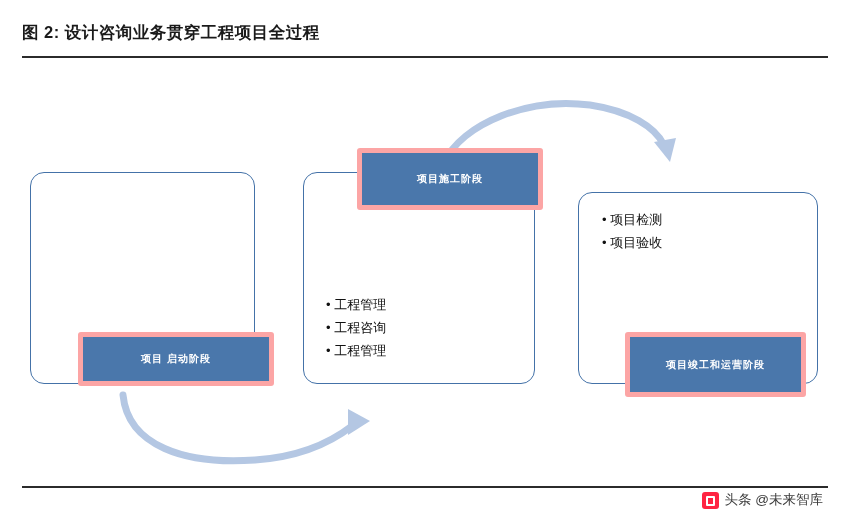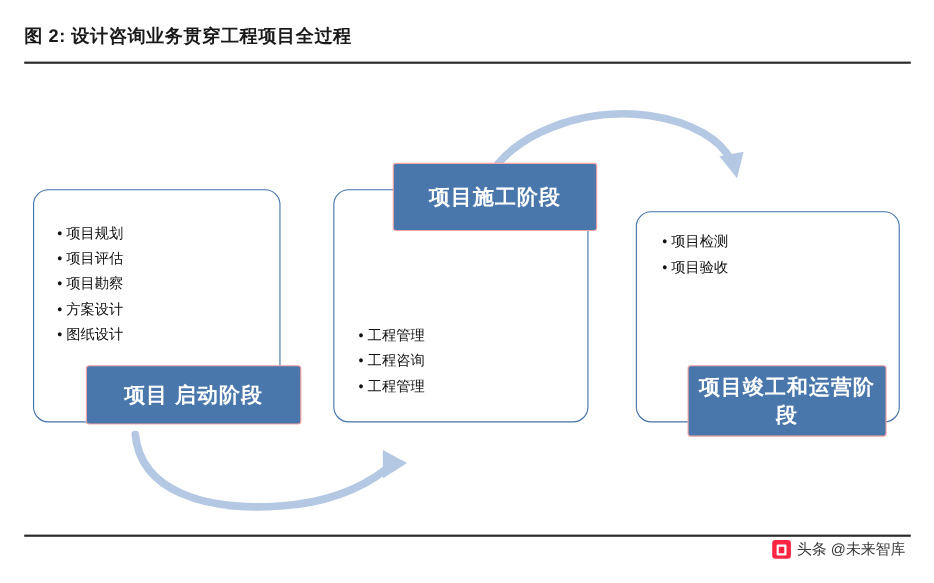--- a/index.html
+++ b/index.html
@@ -62,21 +62,21 @@
     font-size: 12.5px;
     color: #333333;
     white-space: nowrap;
   }
   
   #watermark {
     position: absolute;
     right: 26px;
     top: 487px;
     display: flex;
-    align-items: flex-start;
+    align-items: flex-end;
     gap: 6px;
   }
   #watermark .wm-icon {
     width: 17px;
     height: 17px;
     border-radius: 3px;
     background: #ff2442;
     position: relative;
     display: inline-block;
   }
@@ -122,24 +122,24 @@
     line-height: 23px;
     white-space: nowrap;
   }
   .bullets div::before {
     content: "• ";
   }
   .blue-box {
     position: absolute;
     box-sizing: border-box;
     background: #4a77ab;
-    border: 1px solid #fca5a5;
+    border: 5px solid #fca5a5;
     border-radius: 3px;
     color: #ffffff;
-    font-size: 19px;
+    font-size: 10px;
     font-weight: bold;
     display: flex;
     align-items: center;
     justify-content: center;
     letter-spacing: 1px;
     text-align: center;
   }
 </style>
 </head>
 <body>
@@ -160,27 +160,20 @@
         <path d="M 348 375 L 370 361 L 348 349 Z" fill="#b4c7e3"></path>
       </g>
 
       <g>
         <path d="M 443 104 C 463 62, 530 37, 590 45 C 630 51, 655 67, 664 85" fill="none" stroke="#b4c7e3" stroke-width="7" stroke-linecap="round"></path>
         <path d="M 654 82 L 670 102 L 676 78 Z" fill="#b4c7e3"></path>
       </g>
     </svg>
 
     <div class="card" style="left:30px; top:112px; width:225px; height:212px;"></div>
-    <div class="bullets" style="left:52px; top:140px;">
-      <div>项目规划</div>
-      <div>项目评估</div>
-      <div>项目勘察</div>
-      <div>方案设计</div>
-      <div>图纸设计</div>
-    </div>
     <div class="blue-box" style="left:78px; top:272px; width:196px; height:54px;">项目 启动阶段</div>
 
     <div class="card" style="left:303px; top:112px; width:232px; height:212px;"></div>
     <div class="bullets" style="left:326px; top:185px;margin-top:48px;">
       <div>工程管理</div>
       <div>工程咨询</div>
       <div>工程管理</div>
     </div>
     <div class="blue-box" style="left:357px; top:88px; width:186px; height:62px;">项目施工阶段</div>
 

